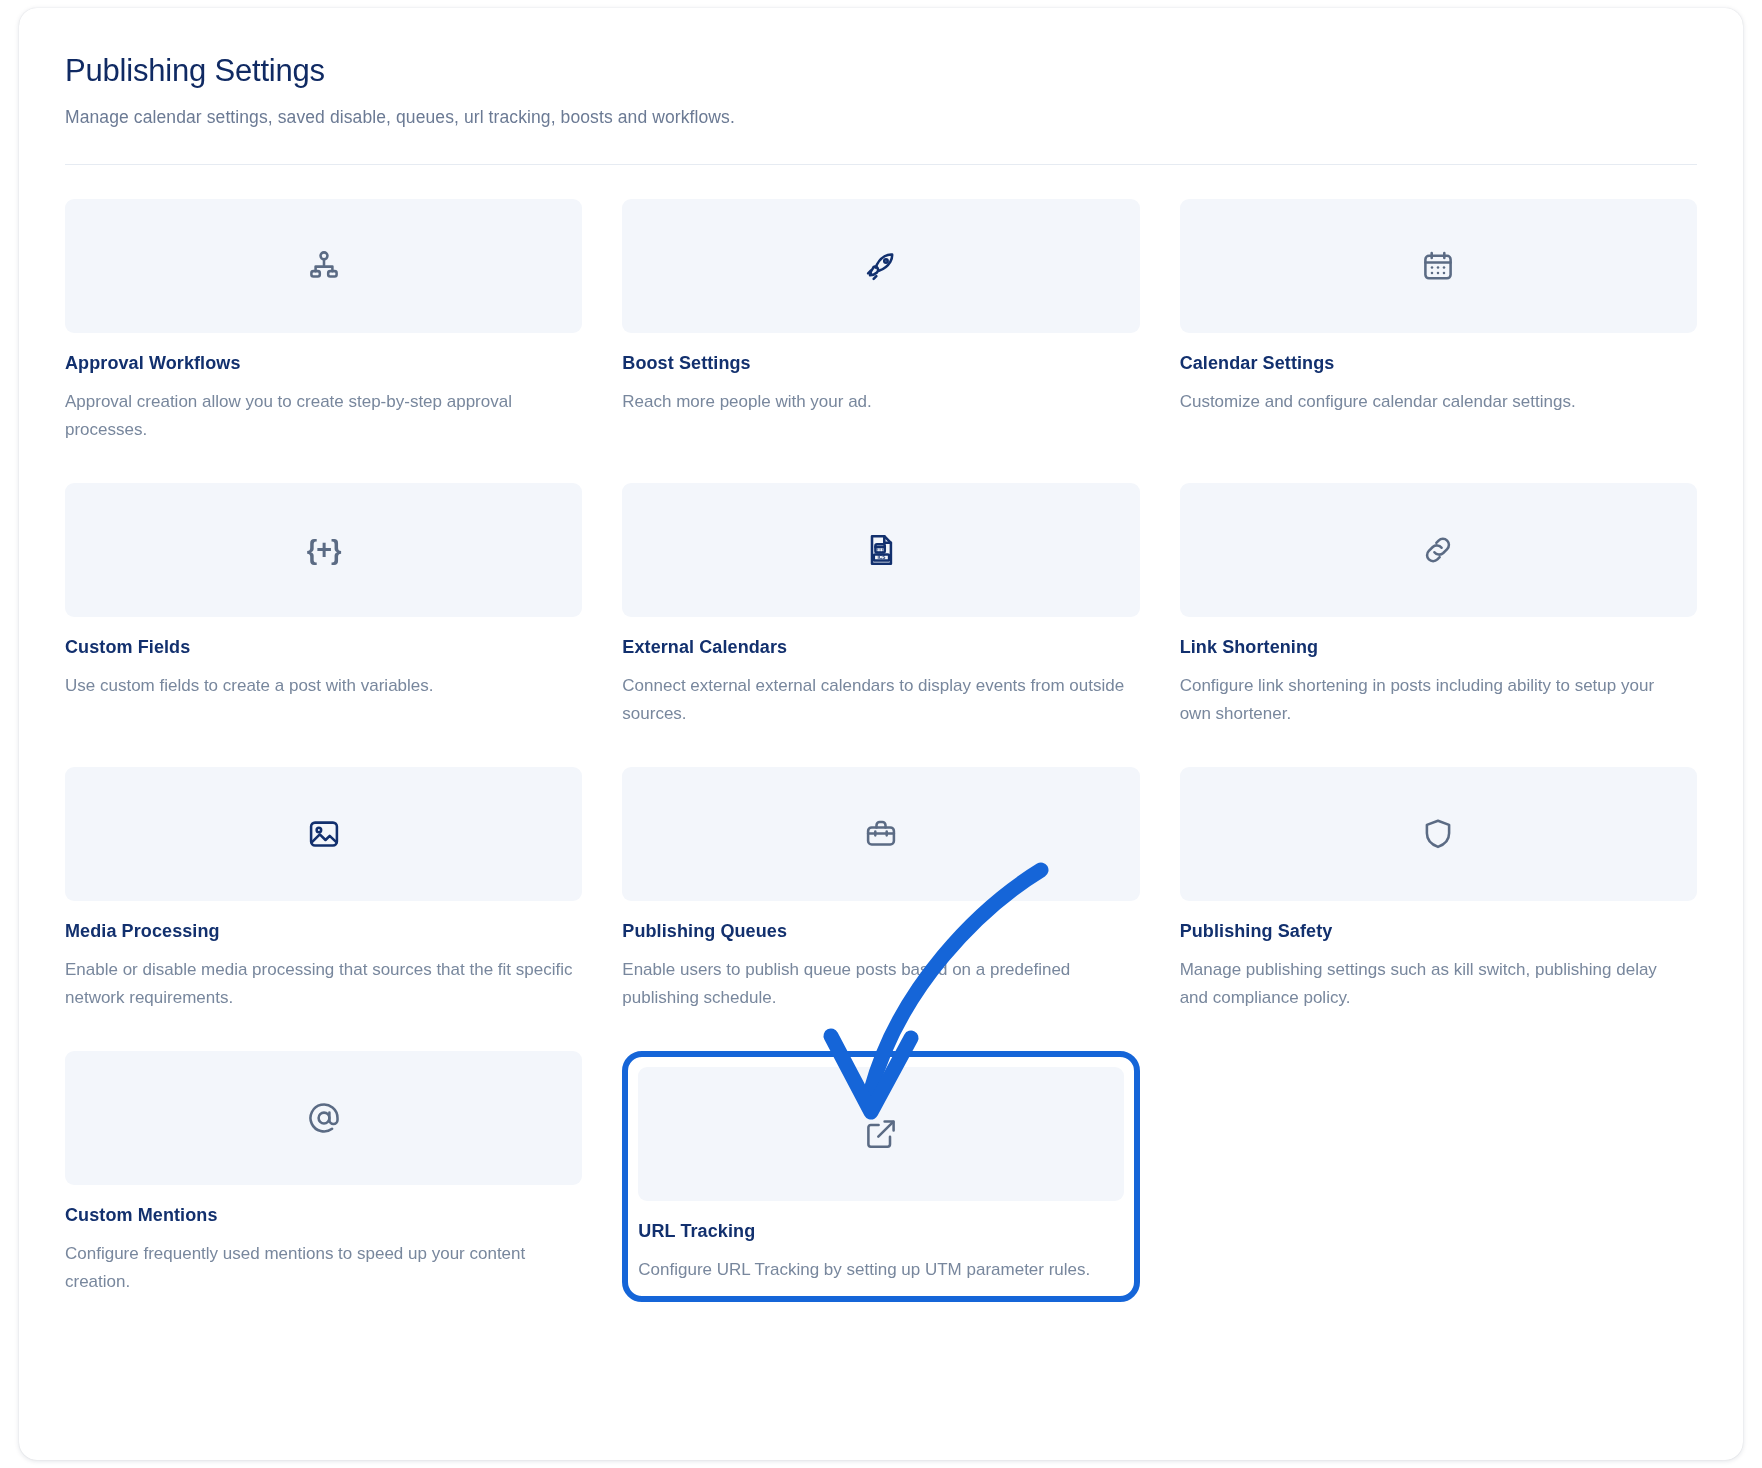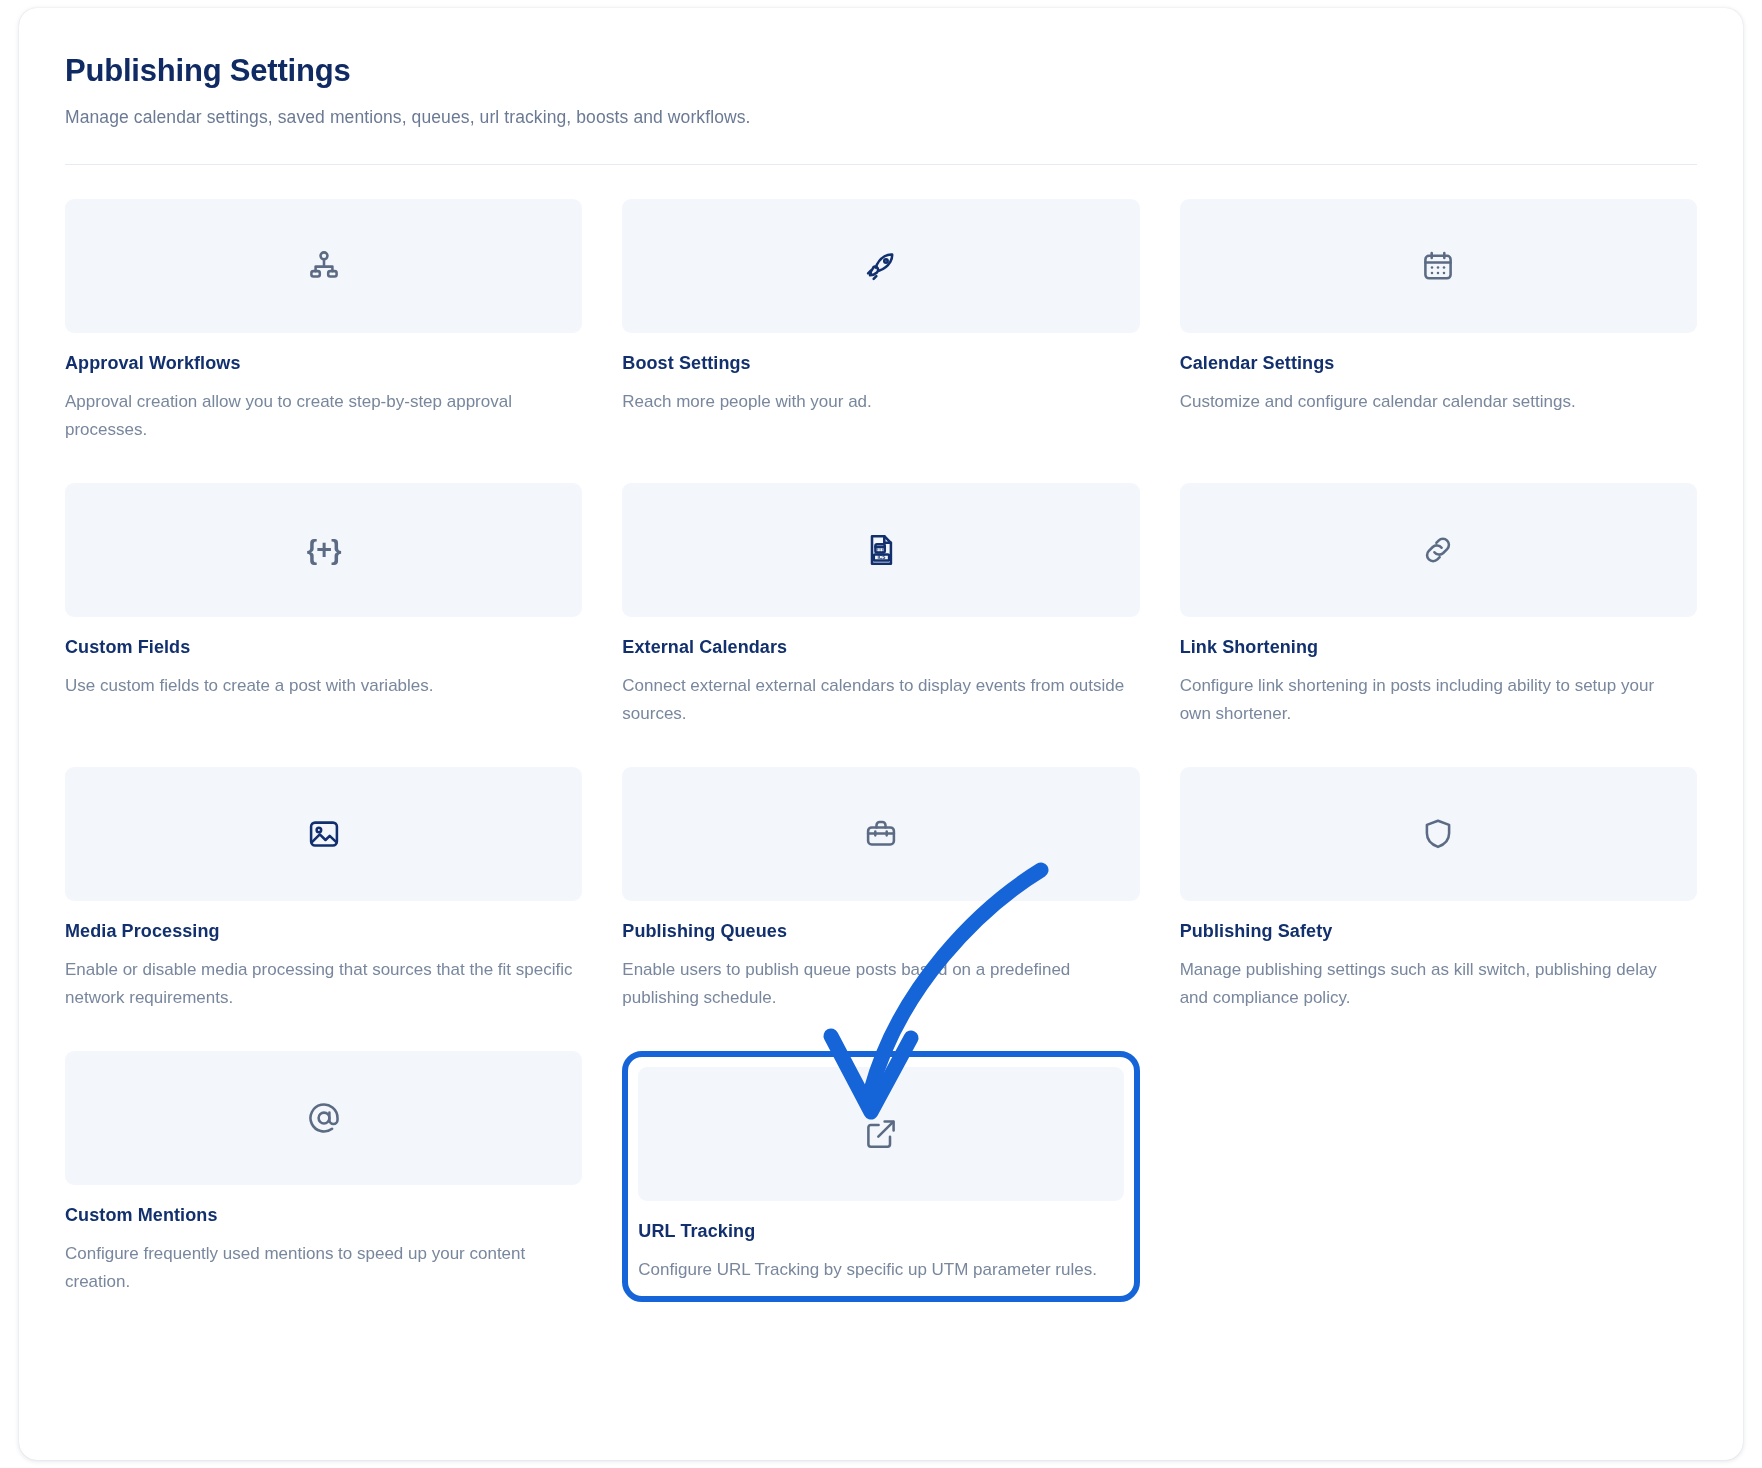--- a/index.html
+++ b/index.html
@@ -18,21 +18,21 @@
     background: #ffffff;
     border-radius: 18px;
     box-shadow: 0 1px 5px rgba(16,32,60,0.13), 0 0 1px rgba(16,32,60,0.16);
     overflow: hidden;
   }
   .header {
     padding: 44px 0 0 46px;
   }
   .page-title {
     font-size: 31px;
-    font-weight: 700;
+    font-weight: 400;
     color: #102a63;
     letter-spacing: -0.2px;
     line-height: 1.2;
   }
   .page-subtitle {
     margin-top: 18px;
     font-size: 17.5px;
     color: #6b7a94;
     font-weight: 400;
     letter-spacing: 0.1px;
@@ -116,21 +116,21 @@
     overflow: visible;
   }
 </style>
 </head>
 <body>
 
 <div class="page-card">
 
   <div class="header">
     <div class="page-title">Publishing Settings</div>
-    <div class="page-subtitle">Manage calendar settings, saved mentions, queues, url tracking, boosts and workflows.</div>
+    <div class="page-subtitle">Manage calendar settings, saved disable, queues, url tracking, boosts and workflows.</div>
   </div>
 
   <div class="divider"></div>
 
   <div class="grid" id="settings-grid">
       <div class="card">
         <div class="card-icon-box">
           <span>
             <svg width="36" height="36" viewBox="0 0 24 24">
               <circle cx="12" cy="5.2" r="2.3" stroke="#5b6b84" fill="none" stroke-width="1.7" stroke-linecap="round" stroke-linejoin="round"></circle>
@@ -273,21 +273,21 @@
         <div class="card-icon-box">
           <span>
             <svg width="36" height="36" viewBox="0 0 24 24">
               <path d="M14.4 3.6 H20.4 V9.6" stroke="#5b6b84" fill="none" stroke-width="1.7" stroke-linecap="round" stroke-linejoin="round"></path>
               <path d="M10.2 13.8 L20.1 3.9" stroke="#5b6b84" fill="none" stroke-width="1.7" stroke-linecap="round" stroke-linejoin="round"></path>
               <path d="M18 13.8 v5.1 a1.6 1.6 0 0 1-1.6 1.6 H5.2 a1.6 1.6 0 0 1-1.6-1.6 V7.6 A1.6 1.6 0 0 1 5.2 6 h5.2" stroke="#5b6b84" fill="none" stroke-width="1.7" stroke-linecap="round" stroke-linejoin="round"></path>
             </svg>
           </span>
         </div>
         <div class="card-title">URL Tracking</div>
-        <div class="card-desc">Configure URL Tracking by specific up UTM parameter rules.</div>
+        <div class="card-desc">Configure URL Tracking by setting up UTM parameter rules.</div>
         <div class="highlight-ring"></div>
       </div>
     </div>
 
   <svg class="annotation-arrow" viewBox="0 0 1724 1452">
     <path d="M 1022 862 C 960 900, 880 980, 852 1082" fill="none" stroke="#1565d8" stroke-width="15" stroke-linecap="round"></path>
     <path d="M 812 1028 L 852 1104 L 892 1030" fill="none" stroke="#1565d8" stroke-width="15" stroke-linecap="round" stroke-linejoin="round"></path>
   </svg>
 
 </div>

